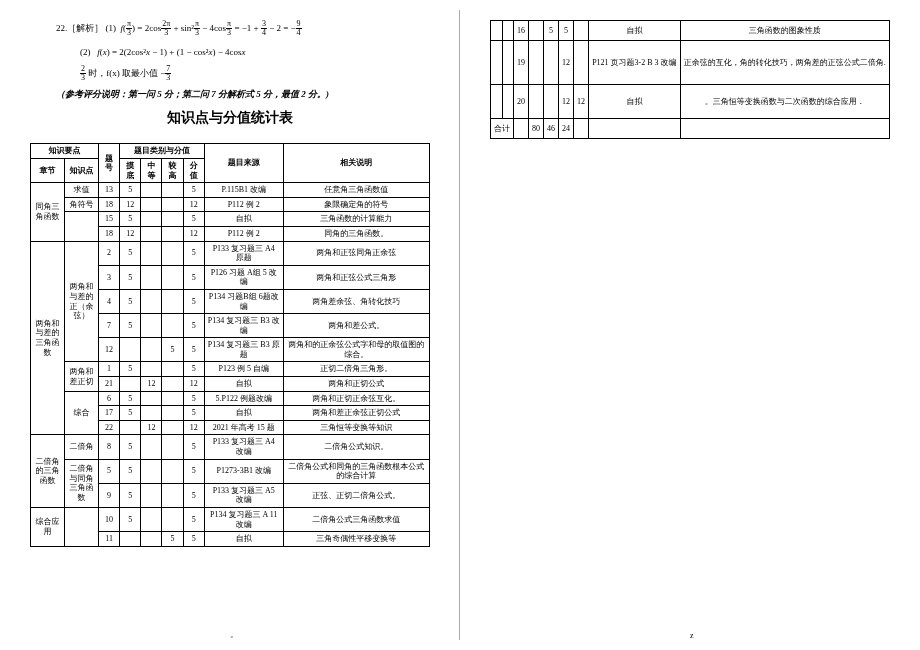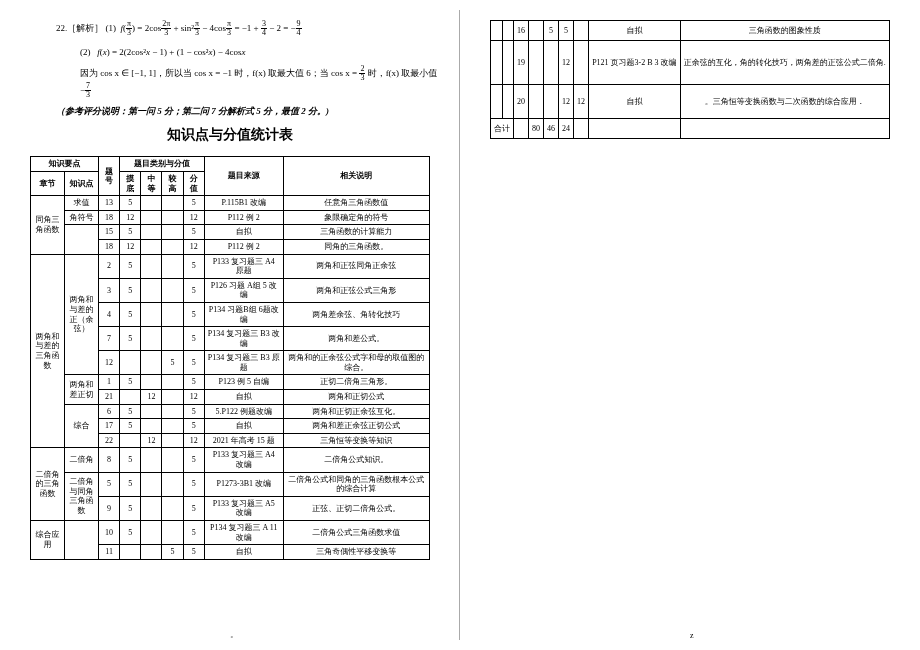--- a/index.html
+++ b/index.html
@@ -24,25 +24,25 @@
     .divider {
       position: absolute;
       left: 459px;
       top: 10px;
       bottom: 10px;
       border-left: 1px solid #aaa;
     }
     .problem { margin: 0 0 8px 40px; line-height: 1.6; font-size: 9px; }
     .problem-indent { margin-left: 64px; margin-bottom: 6px; line-height: 1.6; }
     .italic-note { font-style: italic; font-weight: bold; margin: 6px 0 8px 40px; font-size: 9px; }
-    .big-title { text-align: center; font-size: 14px; font-weight: bold; margin: 8px 0 12px 0; }
+    .big-title { text-align: center; font-size: 14px; font-weight: bold; margin: 8px 0 0 0; }
     table.knowledge {
       border-collapse: collapse;
       width: 400px;
-      margin: 0 auto;
+      margin: 16px auto;
       font-size: 8px;
     }
     table.knowledge th, table.knowledge td {
       border: 1px solid #000;
       padding: 2px 3px;
       text-align: center;
       vertical-align: middle;
       line-height: 1.2;
     }
     table.knowledge .kp { width: 34px; }
@@ -75,21 +75,21 @@
     <span>(1)</span>&nbsp;
     <span>
       <i>f</i>(<span class="frac"><span class="n">π</span><span class="d">3</span></span>) = 2cos<span class="frac"><span class="n">2π</span><span class="d">3</span></span> + sin²<span class="frac"><span class="n">π</span><span class="d">3</span></span> − 4cos<span class="frac"><span class="n">π</span><span class="d">3</span></span> = −1 + <span class="frac"><span class="n">3</span><span class="d">4</span></span> − 2 = −<span class="frac"><span class="n">9</span><span class="d">4</span></span>
     </span>
   </div>
   <div class="problem-indent">
     <span>(2)</span>&nbsp;&nbsp;
     <span><i>f</i>(<i>x</i>) = 2(2cos²<i>x</i> − 1) + (1 − cos²<i>x</i>) − 4cos<i>x</i></span>
   </div>
   <div class="problem-indent">
-    <span>因为 cos x ∈ [−1, 1]，所以当 cos x = −1 时，f(x) 取最大值 6；当 cos x = </span><span class="frac"><span class="n">2</span><span class="d">3</span></span><span> 时，f(x) 取最小值 −</span><span class="frac"><span class="n">7</span><span class="d">3</span></span>
+    <span class="frac"><span class="n">2</span><span class="d">3</span></span><span> 时，f(x) 取最小值 −</span><span class="frac"><span class="n">7</span><span class="d">3</span></span>
   </div>
   <div class="italic-note">（参考评分说明：第一问 5 分；第二问 7 分解析式 5 分，最值 2 分。)</div>
 
   <div class="big-title">知识点与分值统计表</div>
 
   <table class="knowledge">
     <tbody>
         <tr>
       <th colspan="2">知识要点</th>
       <th rowspan="2">题号</th>

